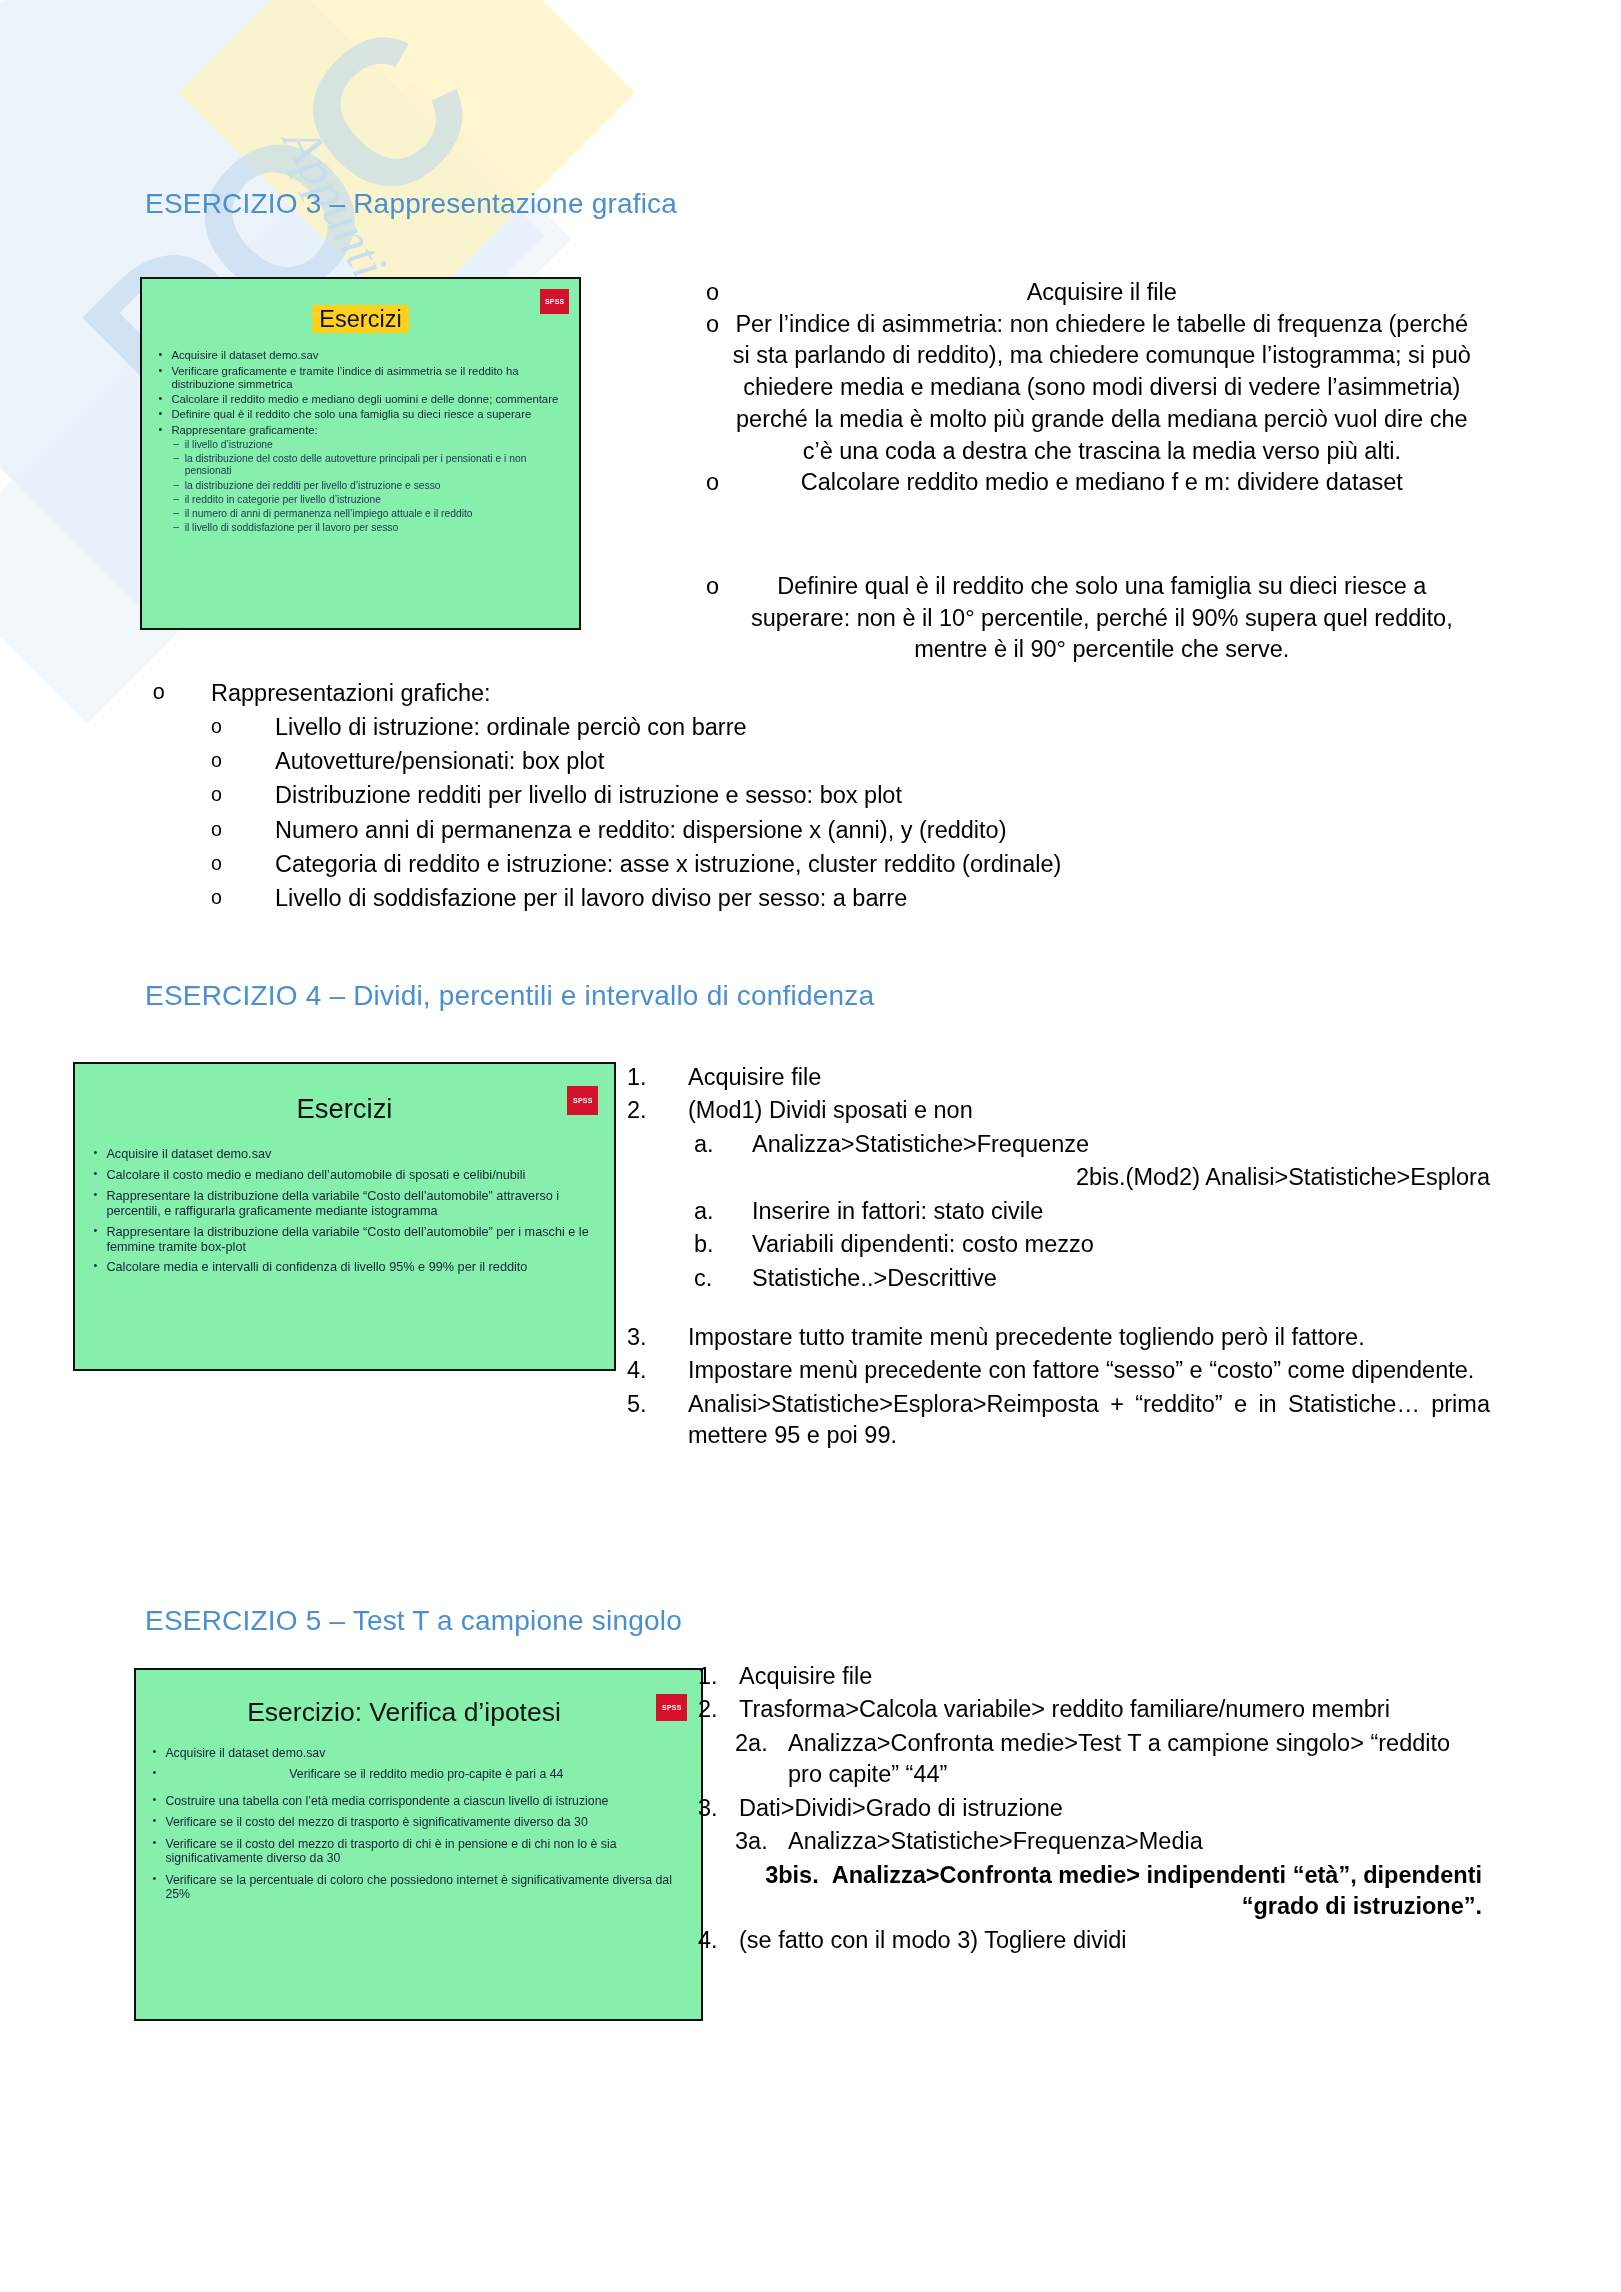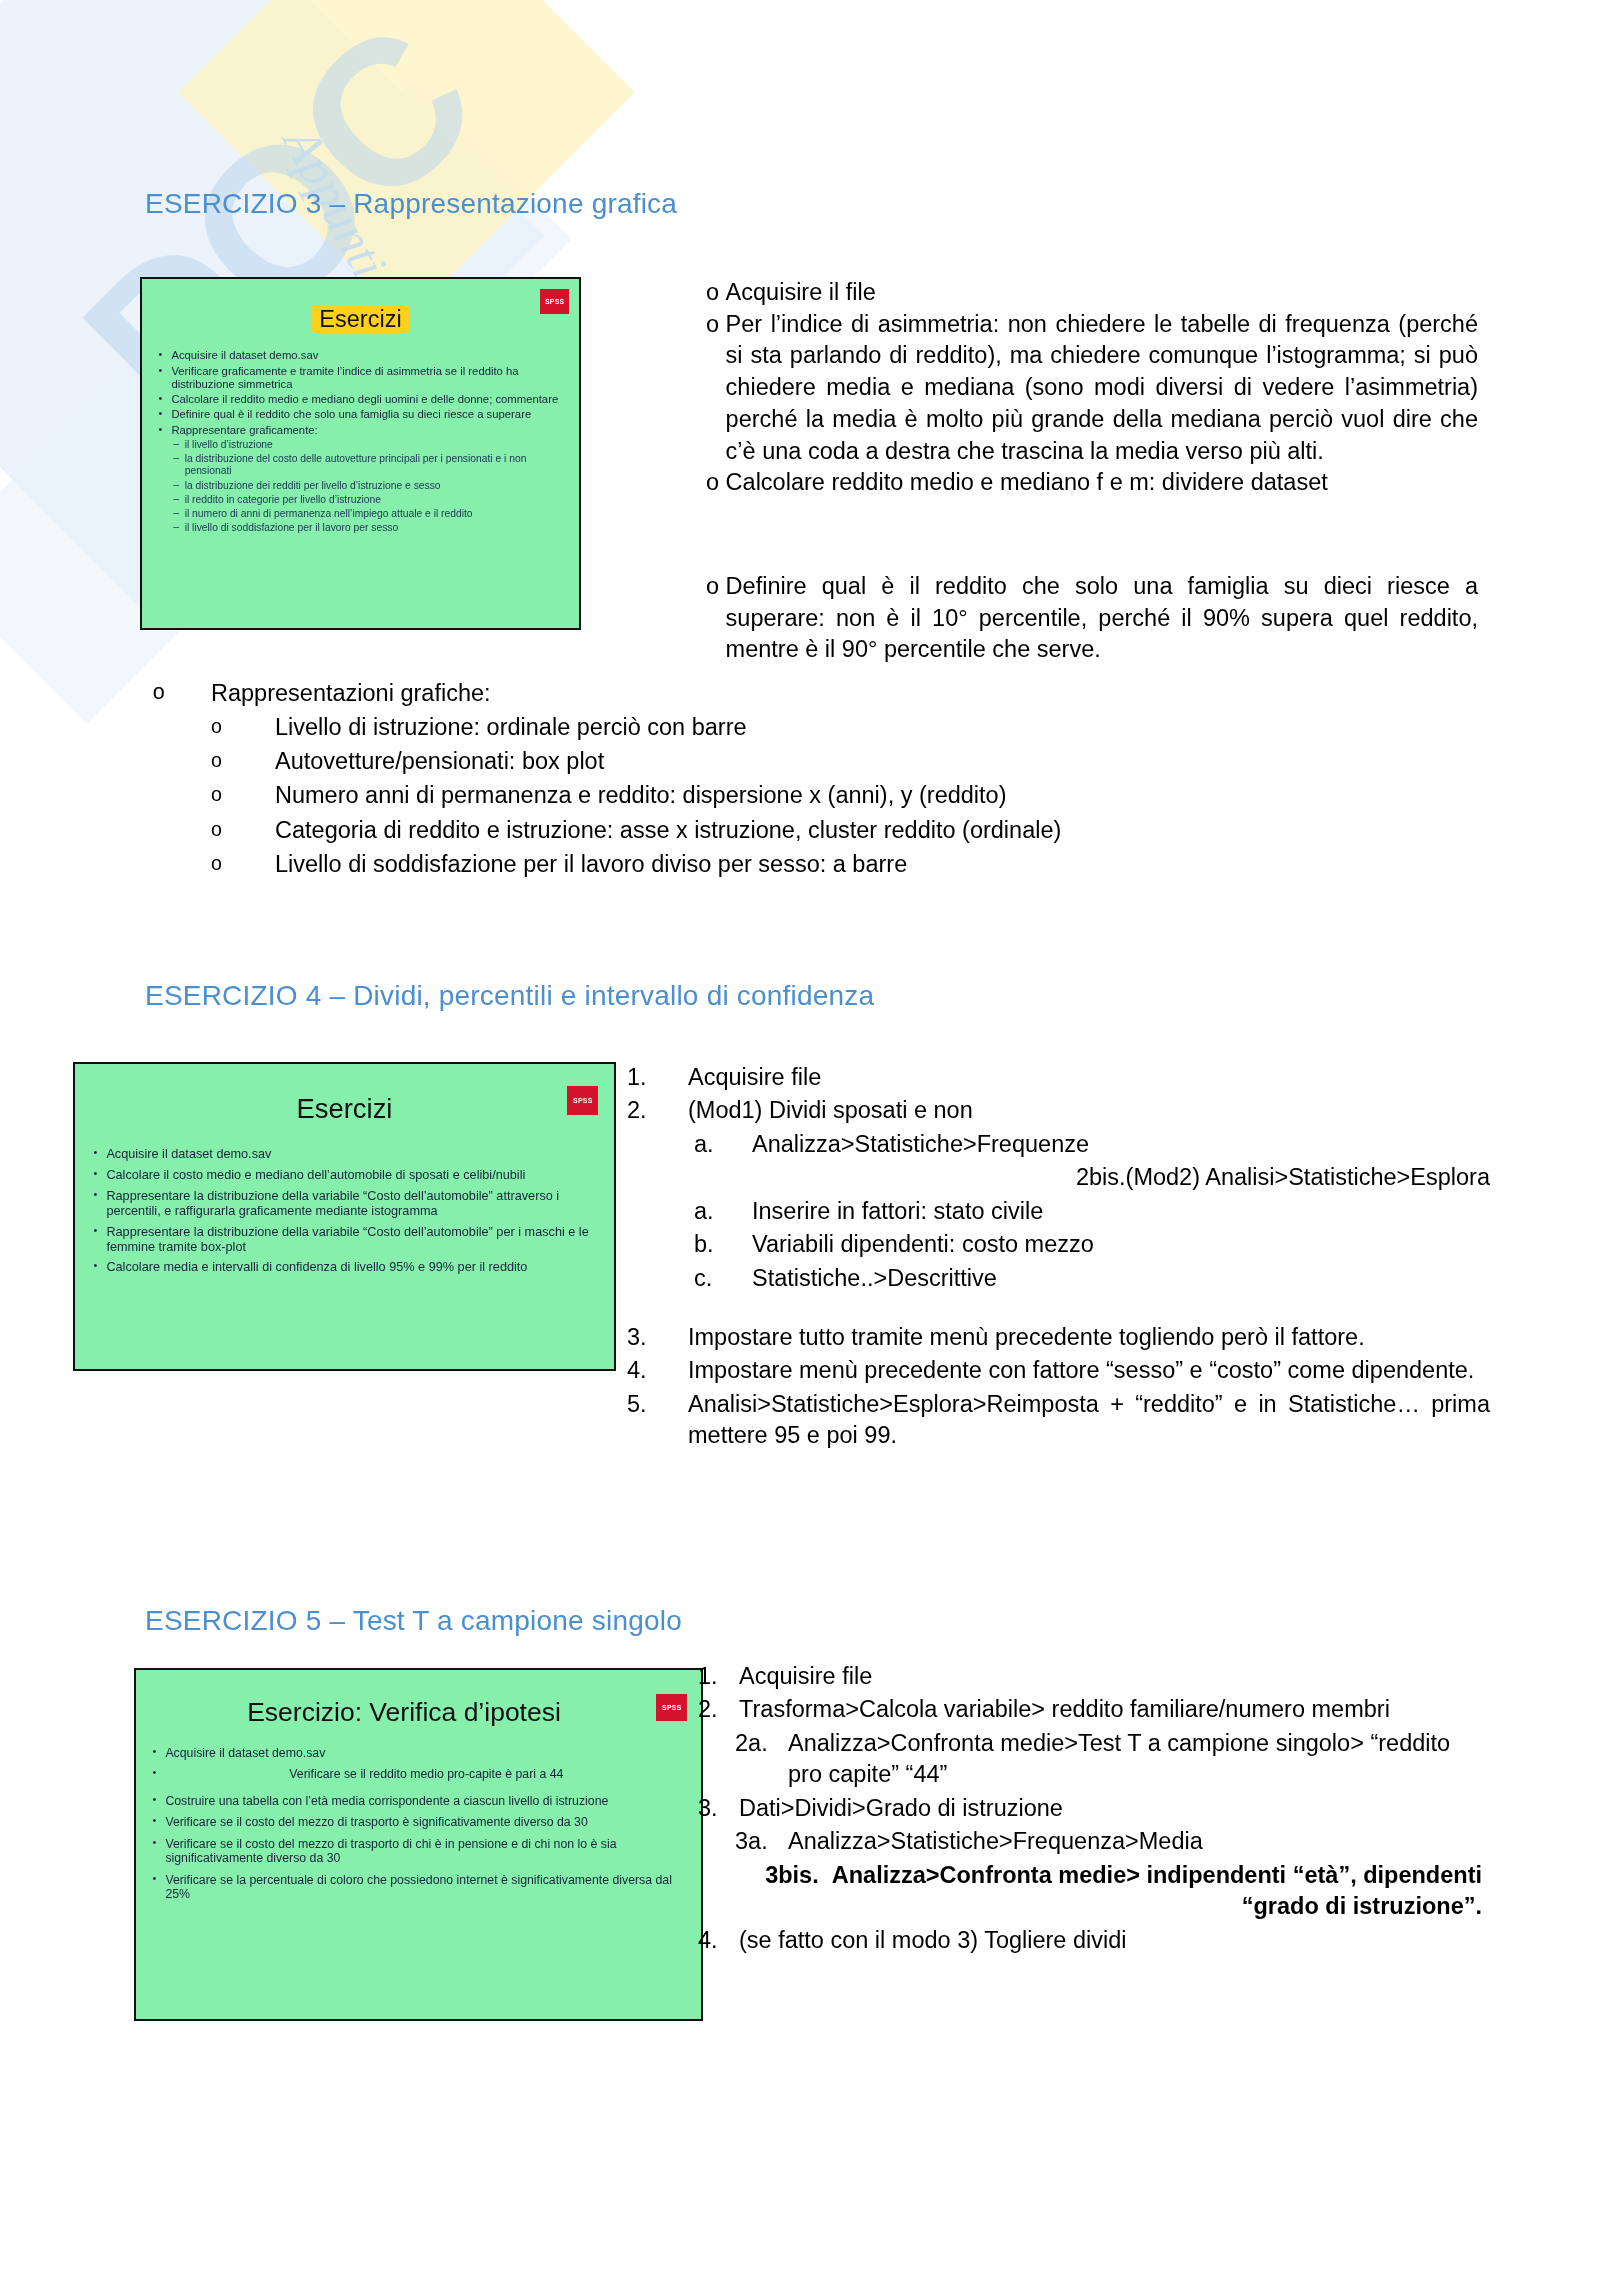--- a/index.html
+++ b/index.html
@@ -172,20 +172,21 @@
     color: #000;
   }
   .p-just {
     text-align: justify;
     text-justify: inter-word;
   }
   .circ-item {
     position: relative;
     padding-left: 21.6px;
     margin: 0;
+    text-align: center;
   }
   .circ-item::before {
     content: "o";
     position: absolute;
     left: 2px;
     top: 0;
   }
 
   
   .olist {
@@ -315,20 +316,21 @@
     </div>
 
     <div class="prose p-just" style="left:704px; top:571px; width:774px; font-size:23.5px; line-height:1.35;">
       <div class="circ-item">Definire qual è il reddito che solo una famiglia su dieci riesce a superare: non è il 10° percentile, perché il 90% supera quel reddito, mentre è il 90° percentile che serve.</div>
     </div>
 
     <div class="olist" style="left:140px; top:678px; width:1353px;">
       <div class="lvl1">Rappresentazioni grafiche:</div>
       <div class="lvl2">Livello di istruzione: ordinale perciò con barre</div>
       <div class="lvl2">Autovetture/pensionati: box plot</div>
+      <div class="lvl2">Distribuzione redditi per livello di istruzione e sesso: box plot</div>
       <div class="lvl2">Numero anni di permanenza e reddito: dispersione x (anni), y (reddito)</div>
       <div class="lvl2">Categoria di reddito e istruzione: asse x istruzione, cluster reddito (ordinale)</div>
       <div class="lvl2">Livello di soddisfazione per il lavoro diviso per sesso: a barre</div>
     </div>
 
     <div class="section-title" style="left:145px; top:980px;">ESERCIZIO 4 – Dividi, percentili e intervallo di confidenza</div>
 
     <div class="slide" style="left:73px; top:1062px; width:543px; height:309px; padding:11.8px 15.7px 9.8px 15.7px;">
       <div class="spss-logo" style="right:15.7px; top:21.6px; width:31px; height:29px;">SPSS</div>
       <div class="slide-title" style="font-size:27.4px; margin:17.6px 0 21.6px 0;">Esercizi</div>

